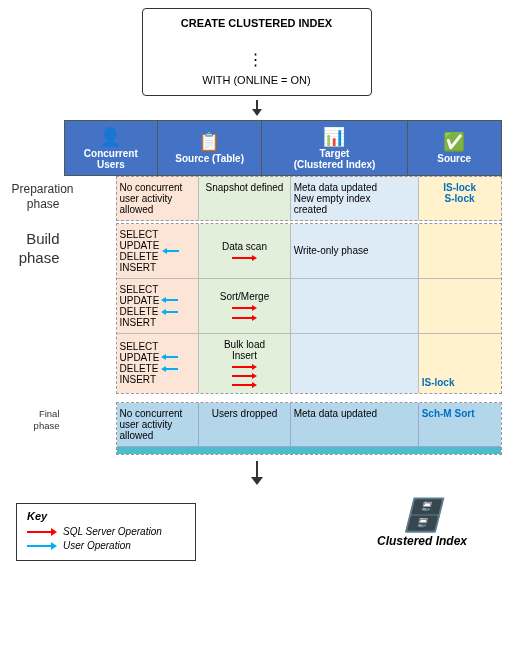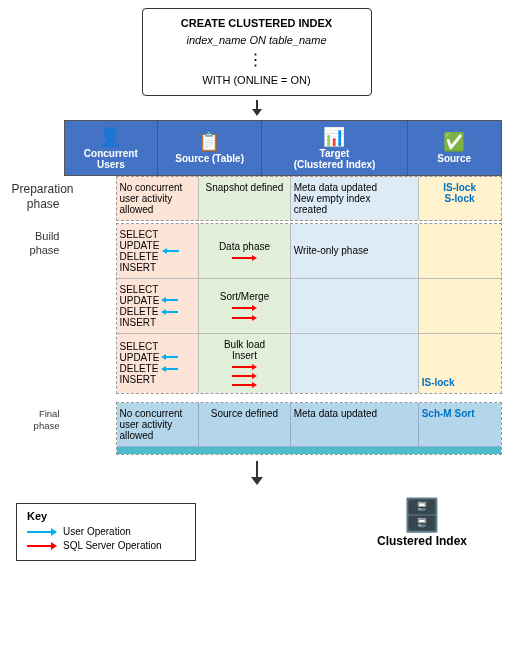--- a/index.html
+++ b/index.html
@@ -125,21 +125,21 @@
   </style>
 </head>
 <body>
 
 <div class="page-wrap">
   <div class="layout">
 
     <div class="top-section">
       <div class="sql-box">
         <span class="sql-main">CREATE CLUSTERED INDEX</span><br>
-        <span class="sql-italic">index_name ON table_name</span><br>
+        <br>
         <span style="font-size:16px; letter-spacing:2px;">⋮</span><br>
         <span>WITH (ONLINE = ON)</span>
       </div>
 
       <div style="display:flex; flex-direction:column; align-items:center; width:100%;">
         <div style="display:flex; flex-direction:column; align-items:center; height:16px;">
           <div style="width:2px; height:12px; background:#333;"></div>
           <div style="width:0; height:0; border-left:5px solid transparent; border-right:5px solid transparent; border-top:7px solid #333;"></div>
         </div>
       </div>
@@ -194,42 +194,42 @@
                 <td style="width:18%; padding:5px 3px; font-size:10px; background:#fff2cc; vertical-align:top; text-align:center;">
                   <span class="lock-text">IS-lock<br>S-lock</span>
                 </td>
               </tr>
             </tbody>
               </table>
           </div>
         </div>
 
         <div class="phase-container" style="position:relative; margin-top:2px; margin-bottom:0;">
-          <div style="position:absolute; left:-52px; top:6px; width:48px; text-align:right; font-size:11px; color:#333; line-height:1.3;">
+          <div style="position:absolute; left:-52px; top:6px; width:48px; text-align:right; font-size:15px; color:#333; line-height:1.3;">
             <span>Build</span><br>
             <span>phase</span>
           </div>
           <div class="phase-content" style="border:1.5px dashed #999;">
             <table style="border-collapse:collapse; width:100%; table-layout:fixed;">
 
               <tbody>
                   <tr>
                 <td style="width:18%; padding:5px 3px; border-right:1px solid #bbb; border-bottom:1px solid #bbb; font-size:10px; background:#fce4d6; vertical-align:middle;">
                   <div style="display:flex; align-items:center; gap:1px;">
                     <span style="font-size:10px;">SELECT<br>UPDATE<br>DELETE<br>INSERT</span>
                     <div style="display:flex; flex-direction:column; gap:3px; margin-left:2px;">
                       <div class="inline-arrow">
                         <div style="width:0;height:0;border-top:3px solid transparent;border-bottom:3px solid transparent;border-right:5px solid #00b0f0;"></div>
                         <div style="width:12px;height:2px;background:#00b0f0;"></div>
                       </div>
                     </div>
                   </div>
                 </td>
                 <td style="width:20%; padding:5px 3px; border-right:1px solid #bbb; border-bottom:1px solid #bbb; font-size:10px; background:#e2efda; vertical-align:middle; text-align:center;">
-                  <span>Data phase</span>
+                  <span>Data scan</span>
                   <div style="margin-top:3px; display:flex; justify-content:center;">
                     <div style="display:flex; align-items:center;">
                       <div style="width:20px;height:2px;background:#ff0000;"></div>
                       <div style="width:0;height:0;border-top:3px solid transparent;border-bottom:3px solid transparent;border-left:5px solid #ff0000;"></div>
                     </div>
                   </div>
                 </td>
                 <td style="width:28%; padding:5px 3px; border-right:1px solid #bbb; border-bottom:1px solid #bbb; font-size:10px; background:#ddebf7; vertical-align:middle;">
                   <span>Write-only phase</span>
                 </td>
@@ -318,21 +318,21 @@
             <span>phase</span>
           </div>
           <div class="phase-content" style="border:1.5px dashed #999;">
             <table style="border-collapse:collapse; width:100%; table-layout:fixed;">
               <tbody>
                   <tr>
                 <td style="width:18%; padding:5px 3px; border-right:1px solid #9ac; font-size:10px; background:#b4d6eb; vertical-align:top;">
                   <span>No concurrent<br>user activity<br>allowed</span>
                 </td>
                 <td style="width:20%; padding:5px 3px; border-right:1px solid #9ac; font-size:10px; background:#b4d6eb; vertical-align:top; text-align:center;">
-                  <span>Source defined</span>
+                  <span>Users dropped</span>
                 </td>
                 <td style="width:28%; padding:5px 3px; border-right:1px solid #9ac; font-size:10px; background:#b4d6eb; vertical-align:top;">
                   <span>Meta data updated</span>
                 </td>
                 <td style="width:18%; padding:5px 3px; font-size:10px; background:#b4d6eb; vertical-align:top;">
                   <span class="lock-text">Sch-M Sort</span>
                 </td>
               </tr>
 
               <tr>
@@ -344,37 +344,37 @@
         </div>
 
       </div>
     </div>
 
     <div style="display:flex; flex-direction:column; align-items:center; margin: 4px 0;">
       <div style="width:2px; height:16px; background:#333;"></div>
       <div style="width:0;height:0;border-left:6px solid transparent;border-right:6px solid transparent;border-top:8px solid #333;"></div>
     </div>
 
-    <div class="bottom-section" style="padding: 0 8px;">
+    <div class="bottom-section" style="padding: 0 8px; font-style: italic;">
 
       <div class="key-section">
         <div class="key-title">Key</div>
         <div class="key-item">
           <div style="display:flex; align-items:center; margin-right:6px;">
+            <div style="width:24px;height:2px;background:#ff0000;"></div>
+            <div style="width:0;height:0;border-top:4px solid transparent;border-bottom:4px solid transparent;border-left:6px solid #ff0000;"></div>
+          </div>
+          <span>SQL Server Operation</span>
+        </div>
+        <div class="key-item">
+          <div style="display:flex; align-items:center; margin-right:6px;">
             <div style="width:24px;height:2px;background:#00b0f0;"></div>
             <div style="width:0;height:0;border-top:4px solid transparent;border-bottom:4px solid transparent;border-left:6px solid #00b0f0;"></div>
           </div>
           <span>User Operation</span>
-        </div>
-        <div class="key-item">
-          <div style="display:flex; align-items:center; margin-right:6px;">
-            <div style="width:24px;height:2px;background:#ff0000;"></div>
-            <div style="width:0;height:0;border-top:4px solid transparent;border-bottom:4px solid transparent;border-left:6px solid #ff0000;"></div>
-          </div>
-          <span>SQL Server Operation</span>
         </div>
       </div>
 
       <div class="clustered-bottom" style="text-align:center; margin-right:30px;">
         <div style="font-size:32px; line-height:1;">🗄️</div>
         <div style="font-weight:bold; font-size:12px; margin-top:3px;">Clustered Index</div>
       </div>
     </div>
 
   </div>

